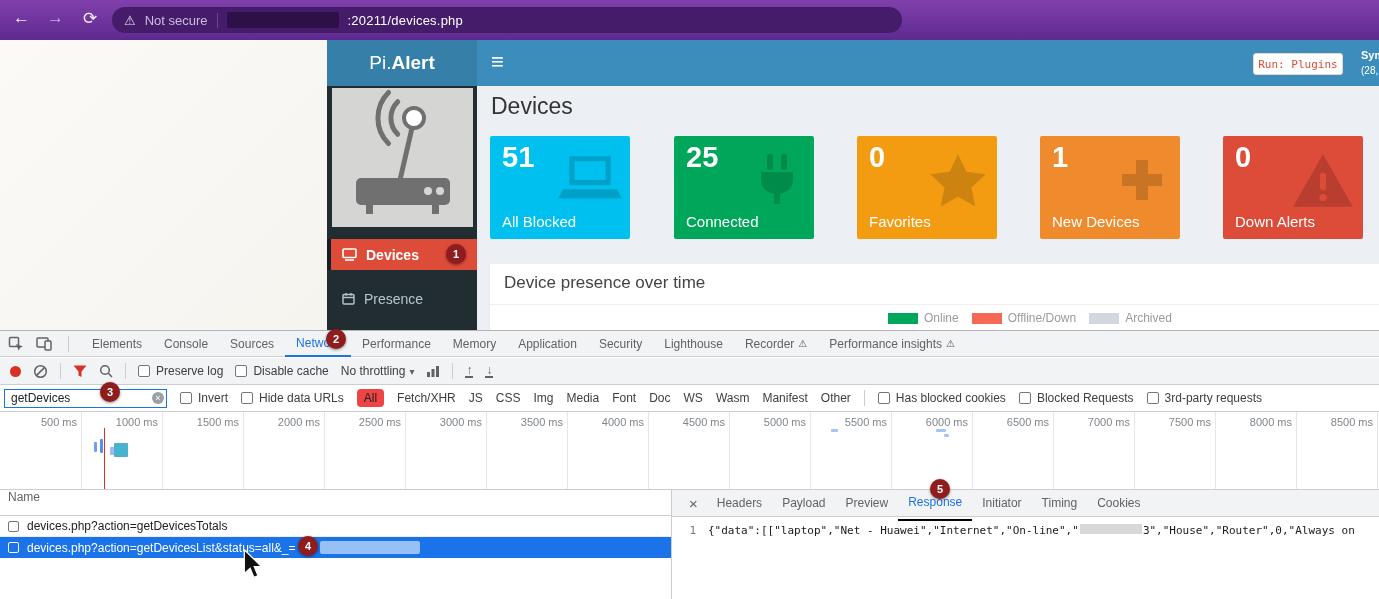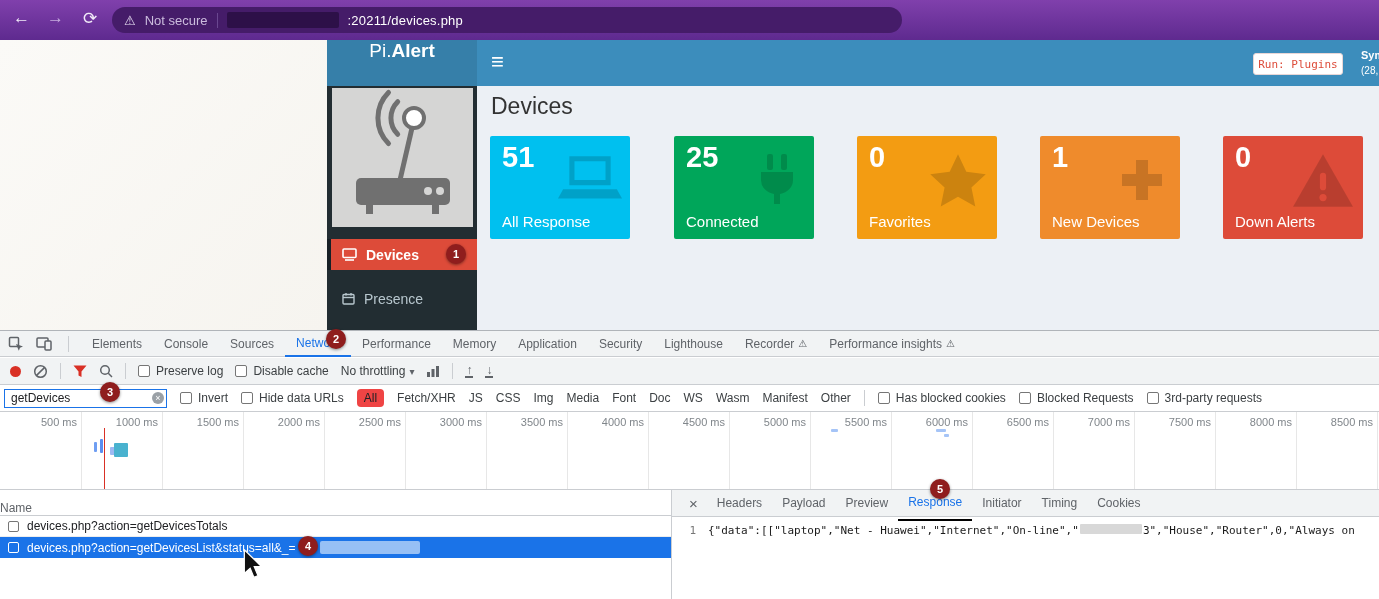--- a/index.html
+++ b/index.html
@@ -16,21 +16,21 @@
   .addr-warn { color:#e6ddf1; font-size:13px; }
   .addr-notsecure { color:#cbbcdd; font-size:13px; }
   .addr-div { width:1px; height:15px; background:#6a4790; }
   .redact-url { width:112px; height:16px; background:#2d1048; border-radius:2px; }
   .addr-url { color:#ffffff; font-size:13px; letter-spacing:.2px; }
 
   
   .page-left { position:absolute; left:0; top:40px; width:327px; height:290px;
     background:linear-gradient(135deg,#fbfaf7,#f6f4ef); }
   .brand { position:absolute; left:327px; top:40px; width:150px; height:46px; background:#367fa9;
-    color:#fff; font-size:19px; display:flex; align-items:flex-start; justify-content:center; }
+    color:#fff; font-size:19px; display:flex; align-items:center; justify-content:center; }
   .topnav { position:absolute; left:477px; top:40px; width:902px; height:46px; background:#3c8dbc; }
   .hamburger { position:absolute; left:14px; top:9px; color:#fff; font-size:22px; }
   .run-plugins { position:absolute; left:776px; top:13px; width:90px; height:22px; background:#fff;
     border:1px solid #e8d6d6; border-radius:3px; color:#dd4b39;
     font-family:"DejaVu Sans Mono", monospace; font-size:11px; cursor:pointer; }
   .nav-right { position:absolute; left:884px; top:9px; color:#fff; }
   .nr1 { font-size:11px; font-weight:bold; }
   .nr2 { font-size:10px; margin-top:4px; }
 
   .sidebar { position:absolute; left:327px; top:86px; width:150px; height:244px; background:#222d32; }
@@ -93,22 +93,22 @@
 
   .dt-timeline { position:absolute; left:0; top:81px; width:100%; height:78px; background:#fff;
     border-bottom:1px solid #cacdd1; overflow:hidden; }
   .tl-tick { position:absolute; top:4px; width:76px; text-align:right; font-size:11px; color:#80868b; }
   .tl-line { position:absolute; top:0; width:1px; height:78px; background:#e7e7e7; }
   .tl-redline { position:absolute; width:1px; background:#d93025; }
   .tl-mark { position:absolute; border-radius:1px; }
 
   .dt-table { position:absolute; left:0; top:159px; width:672px; height:110px; background:#fff;
     border-right:1px solid #cacdd1; }
-  .tbl-header { height:26px; border-bottom:1px solid #cacdd1; display:flex; align-items:flex-end;
-    color:#5f6368; }
+  .tbl-header { height:26px; border-bottom:1px solid #cacdd1; display:flex; align-items:flex-start;
+    padding-left:8px; color:#5f6368; }
   .req-row { height:21px; display:flex; align-items:center; gap:8px; padding-left:8px;
     border-bottom:1px solid #ededed; color:#202124; white-space:nowrap; overflow:hidden; cursor:pointer; }
   .req-row .cb { width:11px; height:11px; }
   .req-row.sel { color:#fff; border-bottom:none; }
   .req-row.sel .cb { border-color:#fff; background:transparent; }
   .redact-row { display:inline-block; width:100px; height:13px; background:rgba(255,255,255,.55);
     border-radius:2px; margin-left:16px; flex:none; }
 
   .dt-detail { position:absolute; left:672px; top:159px; width:707px; height:110px; background:#fff; }
   .det-tabbar { height:27px; background:#f1f3f4; border-bottom:1px solid #cacdd1; display:flex;
@@ -188,21 +188,21 @@
       </svg>
       <span>Presence</span>
     </div>
   </div>
 
   <div class="content">
     <h1 class="page-title">Devices</h1>
 
     <div class="card" style="left: 13px; background-color: rgb(0, 192, 239);">
       <div class="card-val">51</div>
-      <div class="card-label">All Response</div>
+      <div class="card-label">All Blocked</div>
       <span class="card-icon">
         <svg width="72" height="62" viewBox="0 0 64 60">
           <path fill-rule="evenodd" d="M12,6 h40 v28 h-40 z M17,11 v18 h30 v-18 z"></path>
           <path d="M6,38 h52 l5,9 h-62 z"></path>
         </svg>
       </span>
     </div>
     <div class="card" style="left: 197px; background-color: rgb(0, 166, 90);">
       <div class="card-val">25</div>
       <div class="card-label">Connected</div>
@@ -237,20 +237,38 @@
       <div class="card-label">Down Alerts</div>
       <span class="card-icon">
         <svg width="72" height="62" viewBox="0 0 64 60">
           <path d="M32,4 L61,55 H3 Z"></path>
           <rect x="29" y="22" width="6" height="17" rx="3" fill="#dd4b39"></rect>
           <circle cx="32" cy="46" r="3.5" fill="#dd4b39"></circle>
         </svg>
       </span>
     </div>
 
+    <div class="panel">
+      <div class="panel-title">Device presence over time</div>
+      <div class="panel-hdr-line"></div>
+      <div class="legend">
+        <span class="leg-item">
+          <span class="swatch" style="background-color: rgb(0, 166, 90);"></span>
+          <span>Online</span>
+        </span>
+        <span class="leg-item">
+          <span class="swatch" style="background-color: rgb(245, 105, 84);"></span>
+          <span>Offline/Down</span>
+        </span>
+        <span class="leg-item">
+          <span class="swatch" style="background-color: rgb(210, 214, 222);"></span>
+          <span>Archived</span>
+        </span>
+      </div>
+    </div>
   </div>
 
   <div class="devtools">
 
     <div class="dt-tabbar">
       <div class="dt-lefticons">
         <span class="tool-ico">
           <svg width="16" height="16" viewBox="0 0 16 16">
             <rect x="1.5" y="1.5" width="9" height="9" rx="1" fill="none" stroke="#5f6368" stroke-width="1.5"></rect>
             <path d="M8,8 l7,2.6 -3,1.2 -1.2,3 z" fill="#5f6368"></path>

